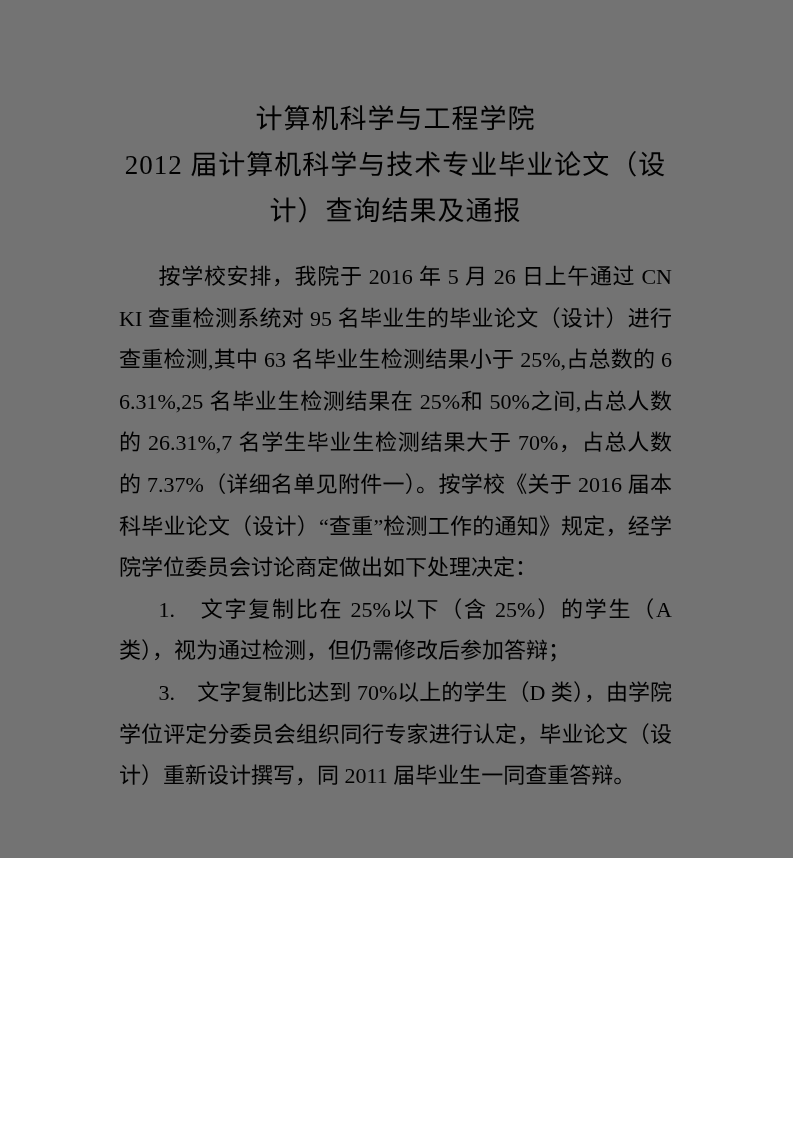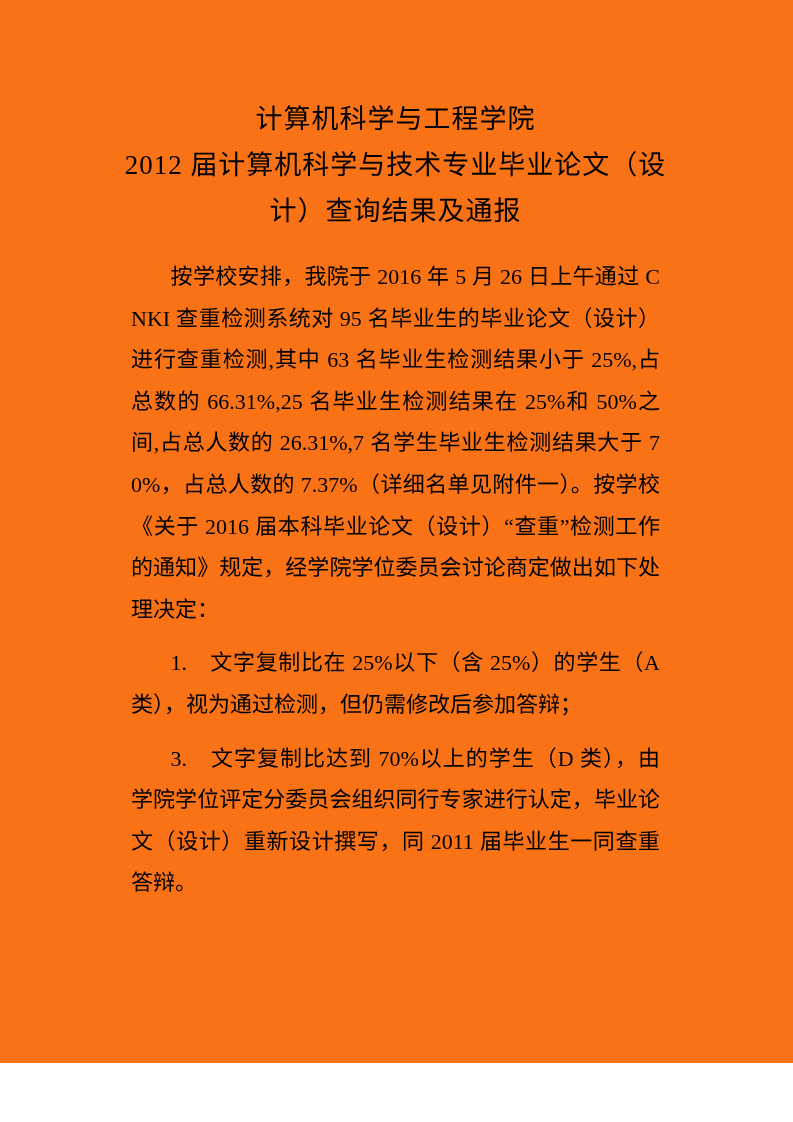--- a/index.html
+++ b/index.html
@@ -3,23 +3,23 @@
 <meta charset="utf-8">
 <style>
   html, body {
     margin: 0;
     padding: 0;
     background: #ffffff;
   }
   .page {
     position: relative;
     width: 793px;
-    height: 1063px;
+    height: 858px;
     margin: 0 auto;
-    background: #f97316;
+    background: #737373;
     box-sizing: border-box;
     padding: 96px 121px 0 119px;
     overflow: hidden;
     font-family: "Liberation Serif", "DejaVu Serif", serif;
     color: #000000;
   }
   .doc-title {
     margin: 0;
     font-weight: normal;
     text-align: center;
@@ -28,21 +28,21 @@
     letter-spacing: 1px;
   }
   .doc-body {
     margin-top: 22px;
     font-size: 22px;
     line-height: 41.6px;
     text-align: justify;
     text-justify: inter-ideograph;
   }
   .para {
-    margin: 12px;
+    margin: 0;
     text-indent: 1.8em;
     word-break: break-all;
   }
 </style>
 </head>
 <body>
 
 <div class="page">
   <h1 class="doc-title">
     <span style="display:block">计算机科学与工程学院</span>

